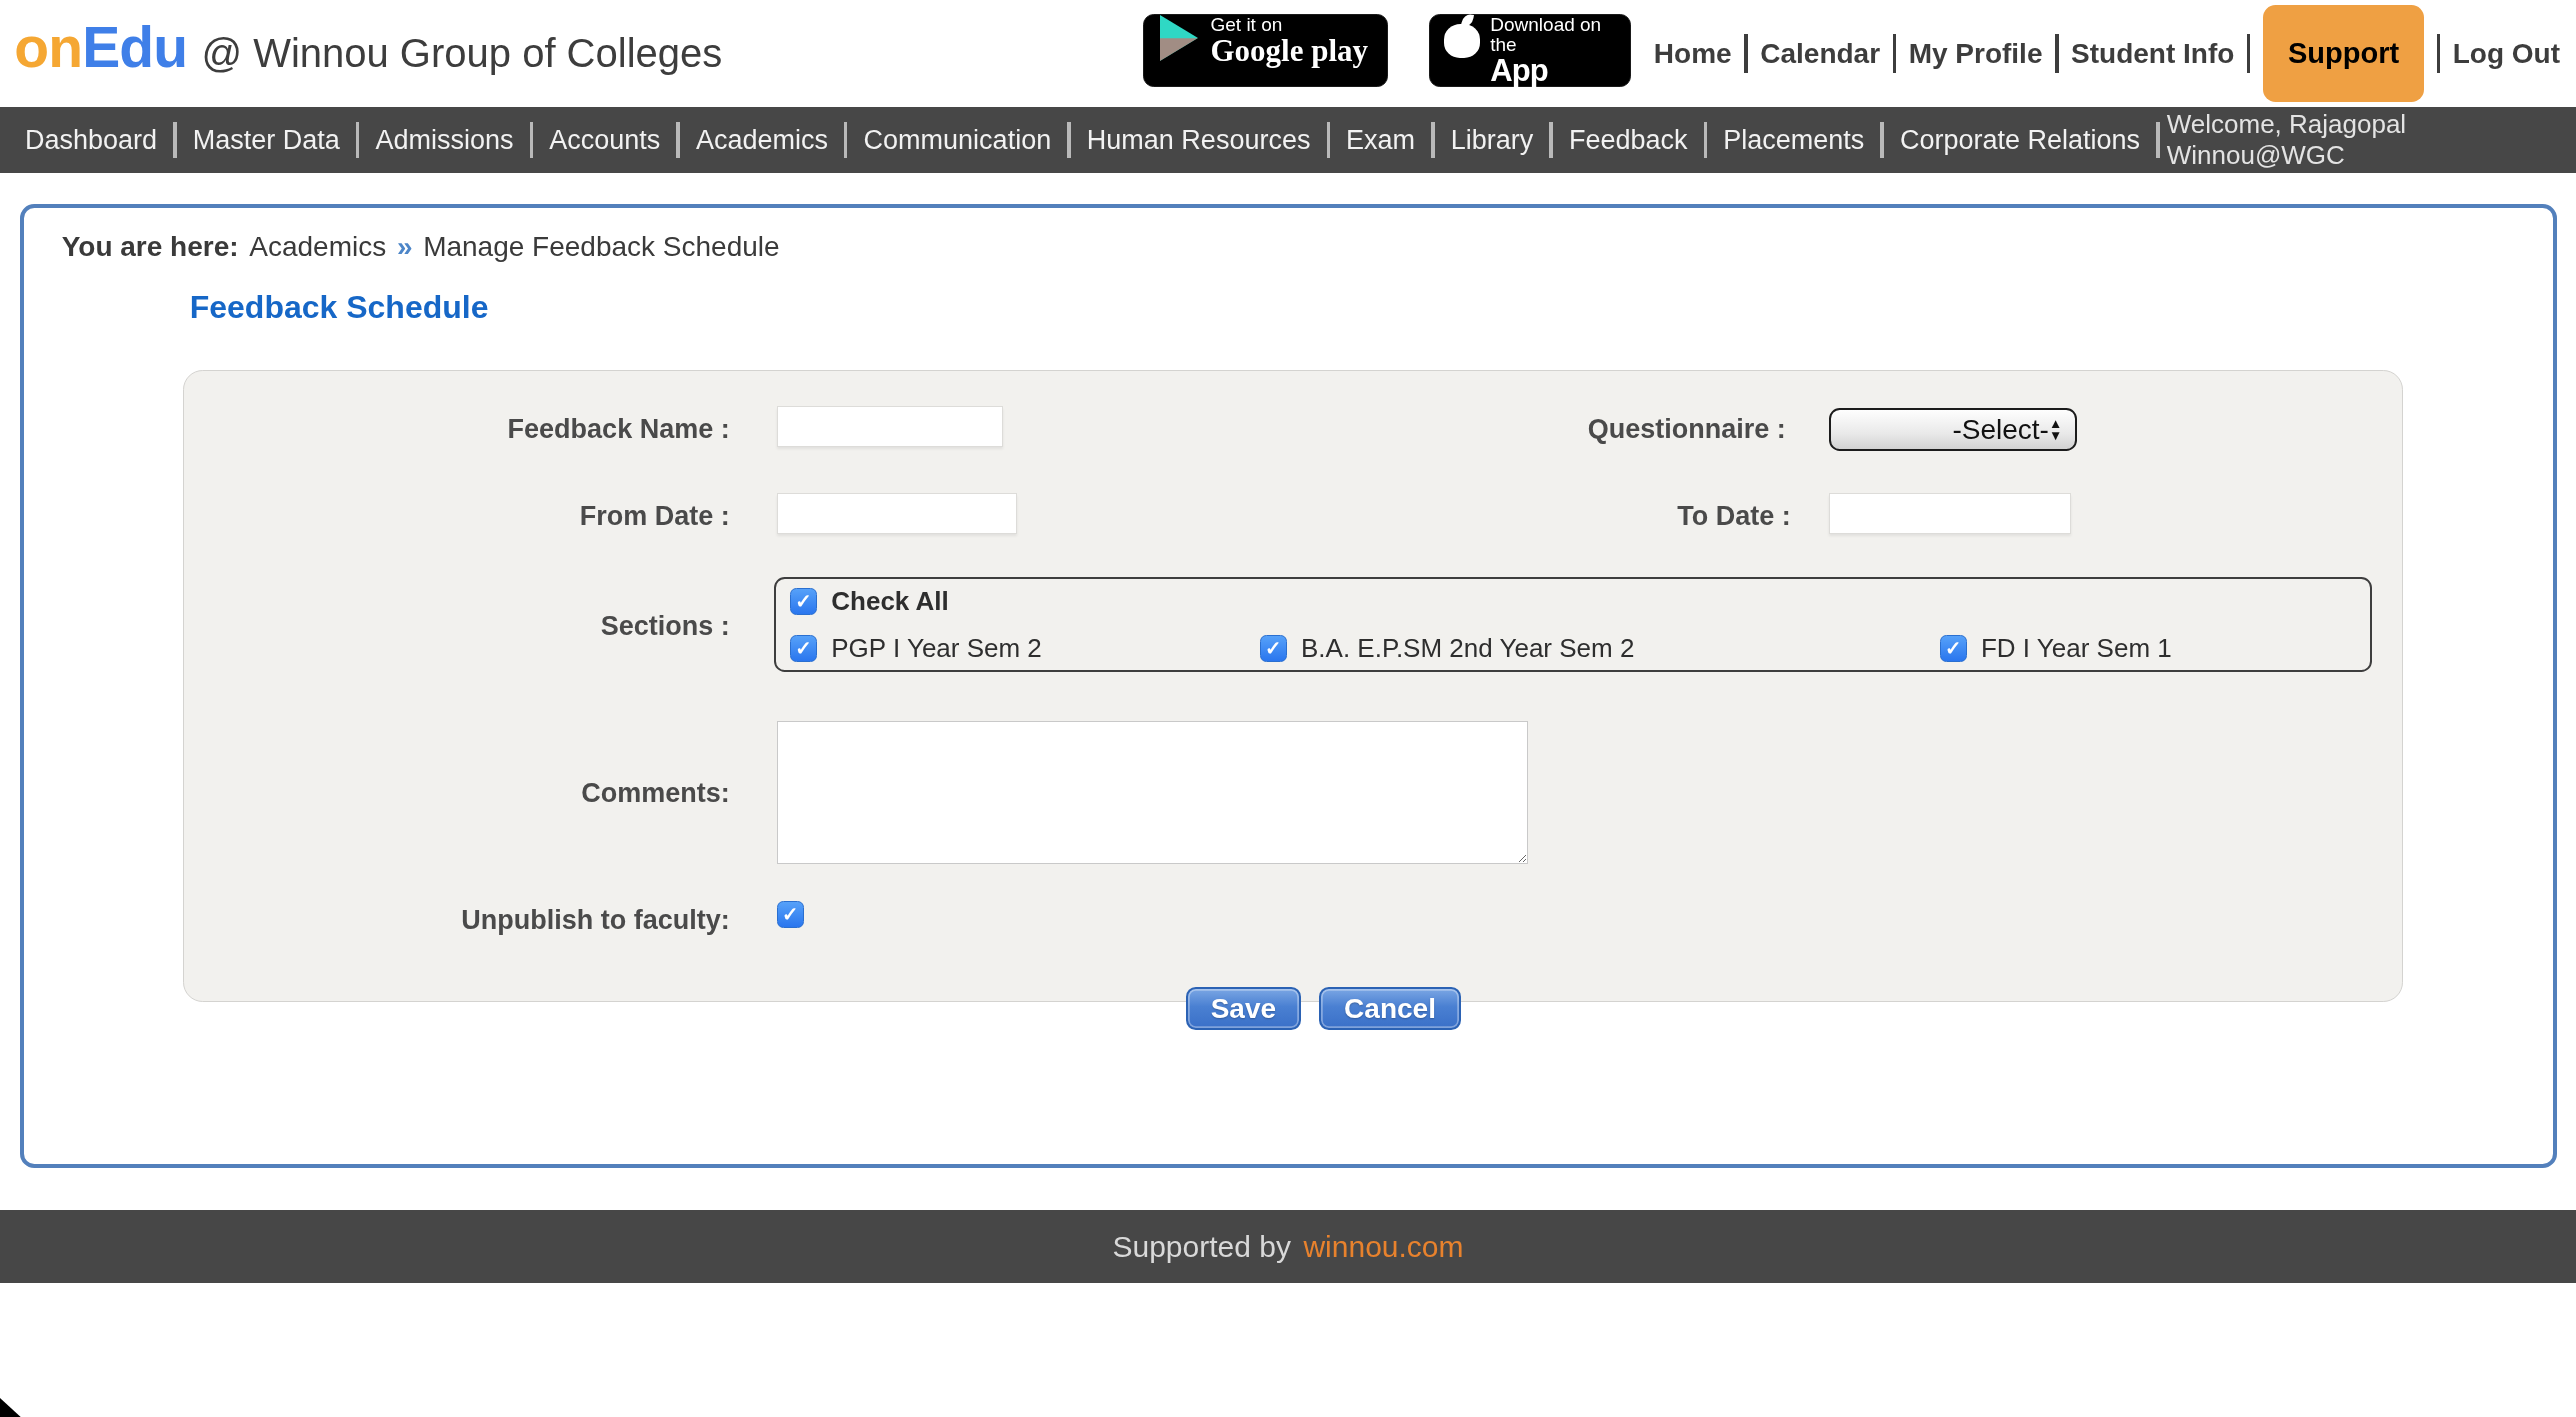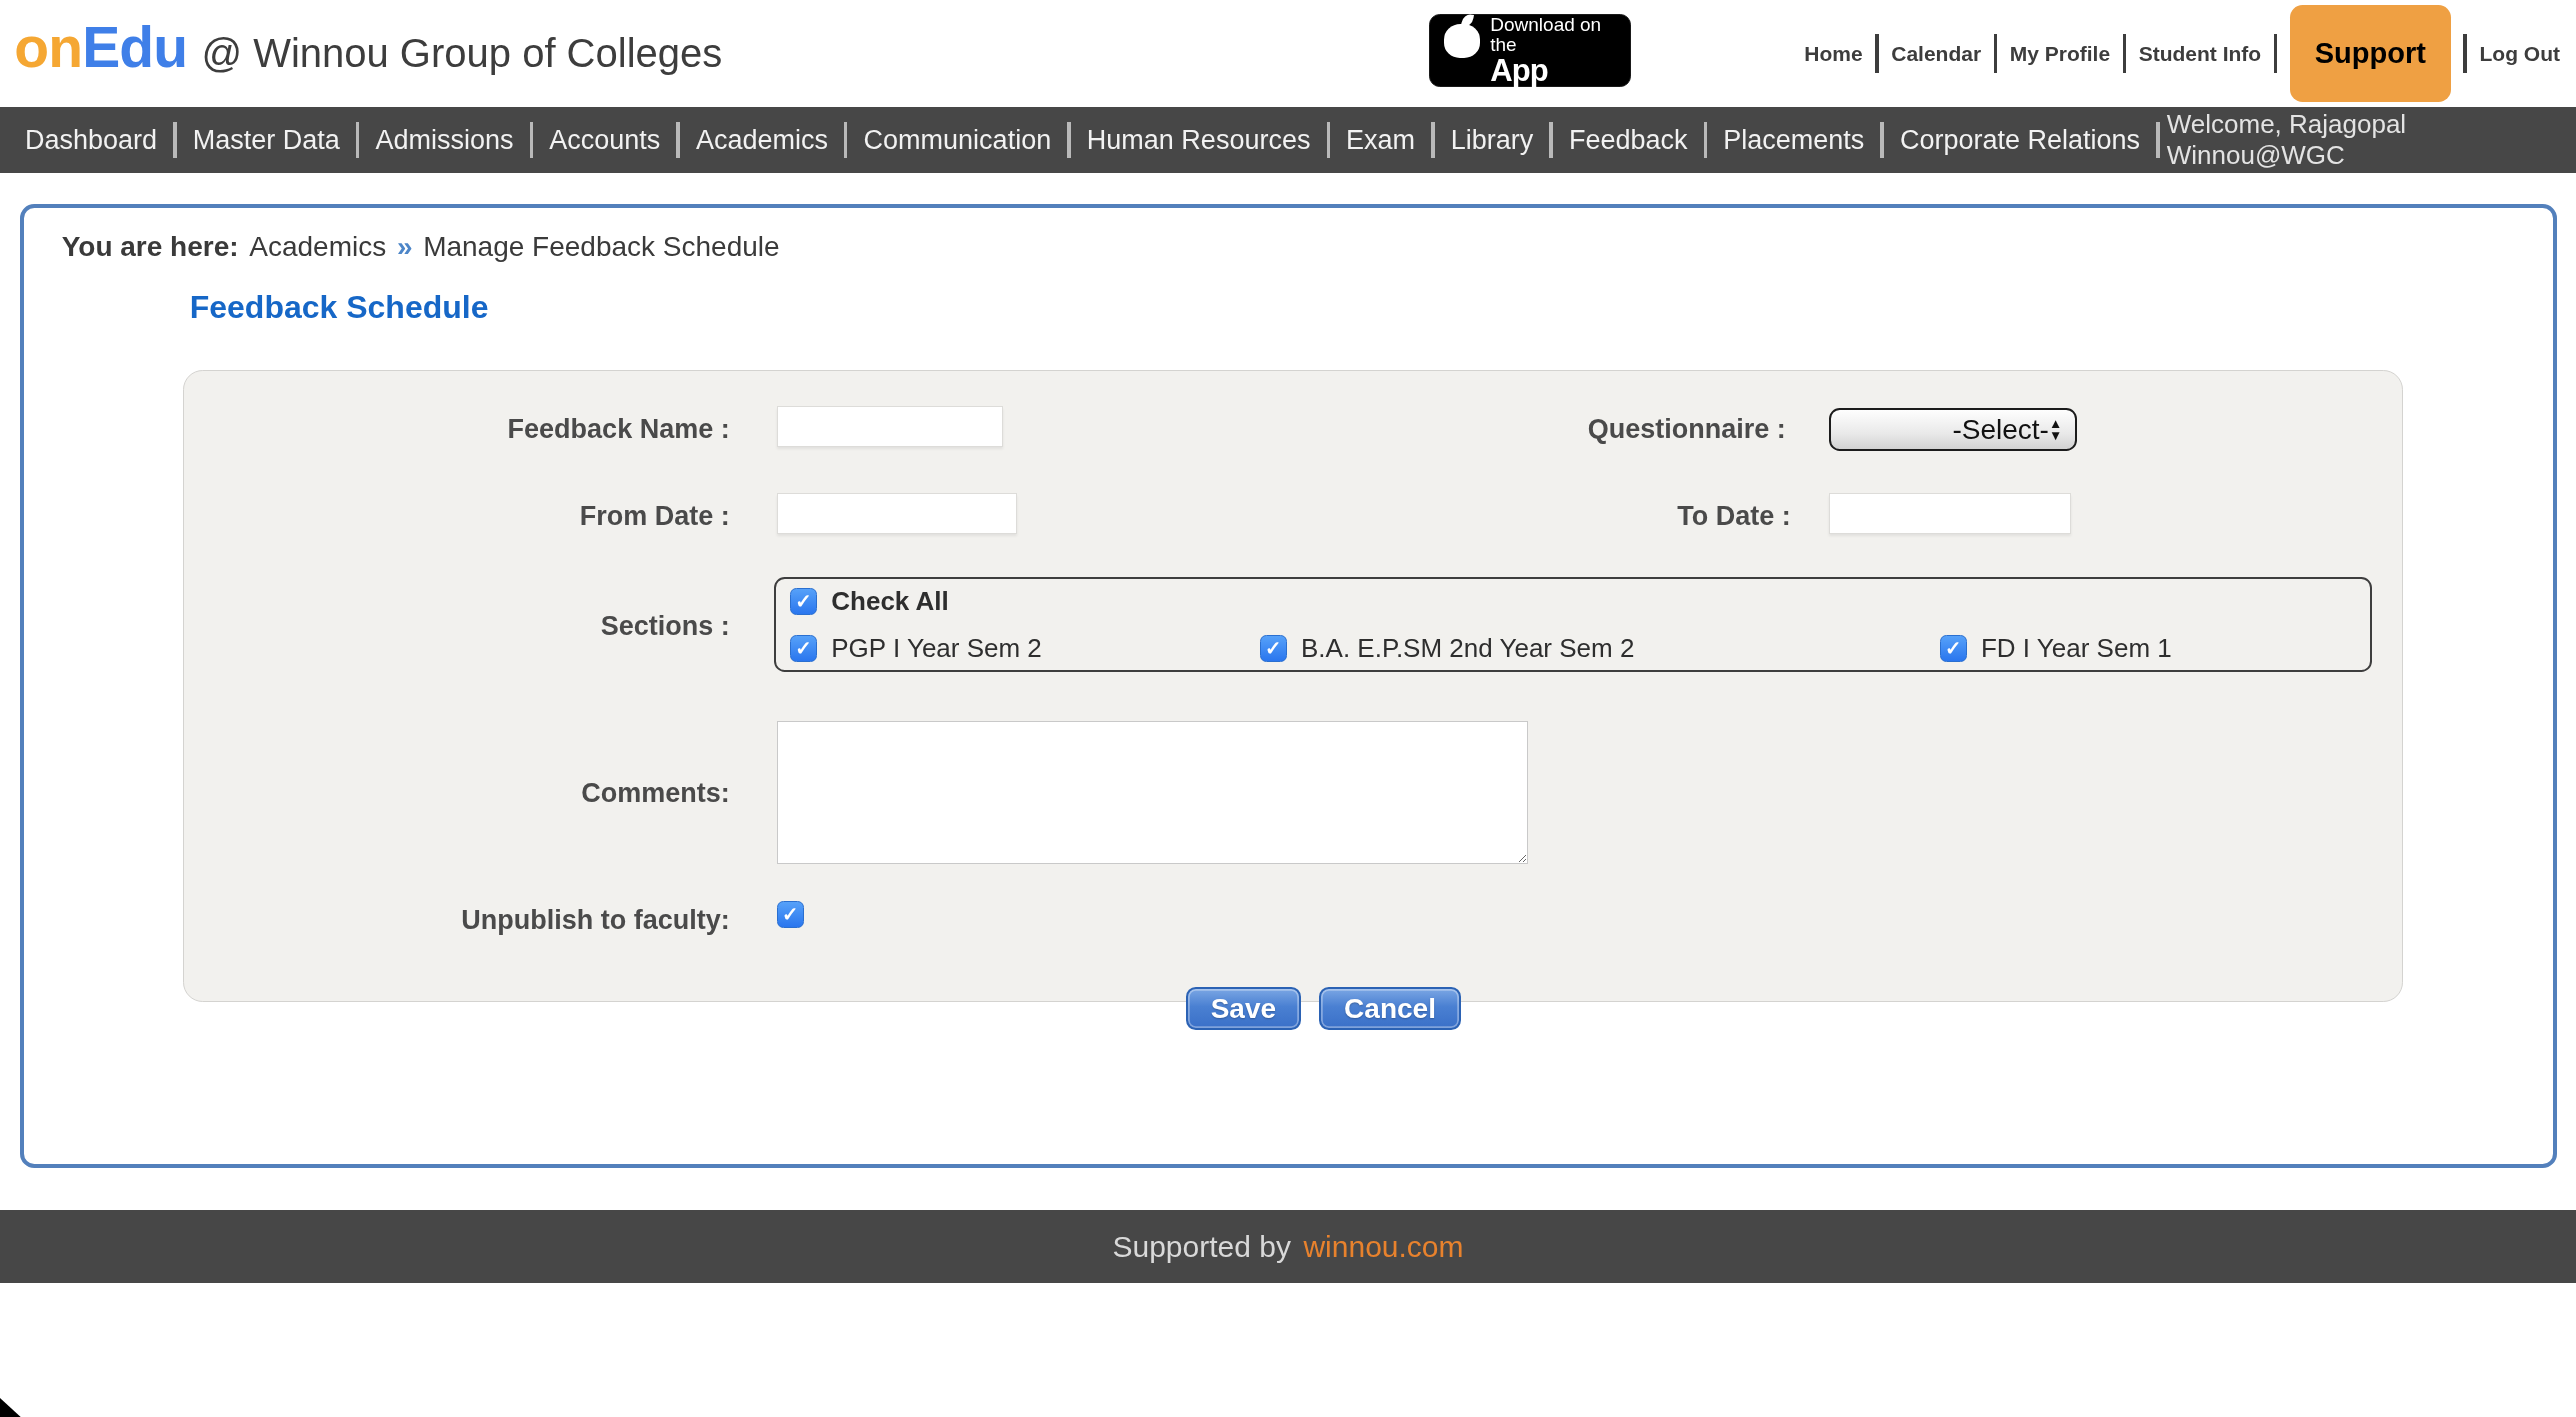--- a/index.html
+++ b/index.html
@@ -28,21 +28,21 @@
   .badge-small { font-size:19px; }
   .badge-big   { font-size:31px; font-weight:bold; font-family:"Liberation Serif", serif; }
   .as-badge .badge-big { font-family:"Liberation Sans", sans-serif; letter-spacing:-0.9px; }
   .apple-icon { position:relative; width:36px; height:43px; margin-left:14.3px; margin-right:10.7px; }
   .apple-body { position:absolute; left:0; top:9px; width:36px; height:34px; background:#fff;
                 border-radius:46% 46% 44% 44%; }
   .apple-leaf { position:absolute; left:18px; top:-1.8px; width:10.7px; height:12.5px; background:#fff;
                 border-radius:80% 0 80% 0; transform:rotate(10deg); }
 
   .top-nav { position:absolute; right:16px; top:0; height:107px; display:flex; align-items:center; gap:12.5px; }
-  .top-nav-item { font-size:21px; font-weight:bold; color:#3d3d3d; white-space:nowrap; cursor:pointer; }
+  .top-nav-item { font-size:28px; font-weight:bold; color:#3d3d3d; white-space:nowrap; cursor:pointer; }
   .top-sep { width:3.6px; height:39px; background:#3d3d3d; }
   .support-btn { background:#efa043; border-radius:12.5px; padding:32px 25px; font-size:29px;
                  font-weight:bold; color:#000000; cursor:pointer; }
 
   
   .menubar { position:absolute; left:0; top:107px; width:2576px; height:66px; background:#474747;
              display:flex; align-items:center; padding:0 21.5px 0 16px; }
   .menu-item { font-size:27px; color:#f2f2f2; white-space:nowrap; cursor:pointer; padding:0 9px; }
   .menu-sep { width:3.6px; height:36px; background:#b9b9b9; margin:0 7.2px; }
   .welcome { margin-left:auto; font-size:26px; color:#e3e3e3; }
@@ -112,20 +112,27 @@
 
   <div class="header">
     <div class="logo-wrap">
       <span style="display:flex;">
         <span class="logo-on">on</span>
         <span class="logo-edu">Edu</span>
       </span>
       <span class="logo-suffix">@ Winnou Group of Colleges</span>
     </div>
 
+    <div class="store-badge gp-badge">
+      <span class="gp-triangle"></span>
+      <span class="badge-lines">
+        <span class="badge-small">Get it on</span>
+        <span class="badge-big">Google play</span>
+      </span>
+    </div>
 
     <div class="store-badge as-badge">
       <span class="apple-icon">
         <span class="apple-body"></span>
           <span class="apple-leaf"></span>
       </span>
       <span class="badge-lines">
         <span class="badge-small">Download on the</span>
         <span class="badge-big">App Store</span>
       </span>

